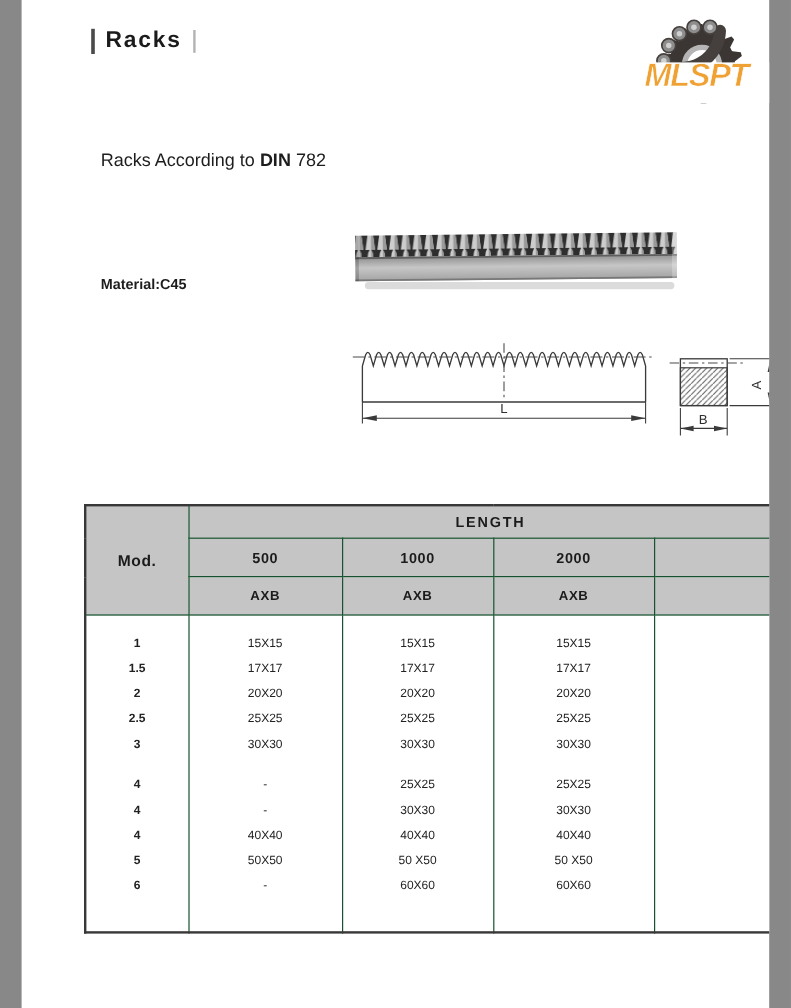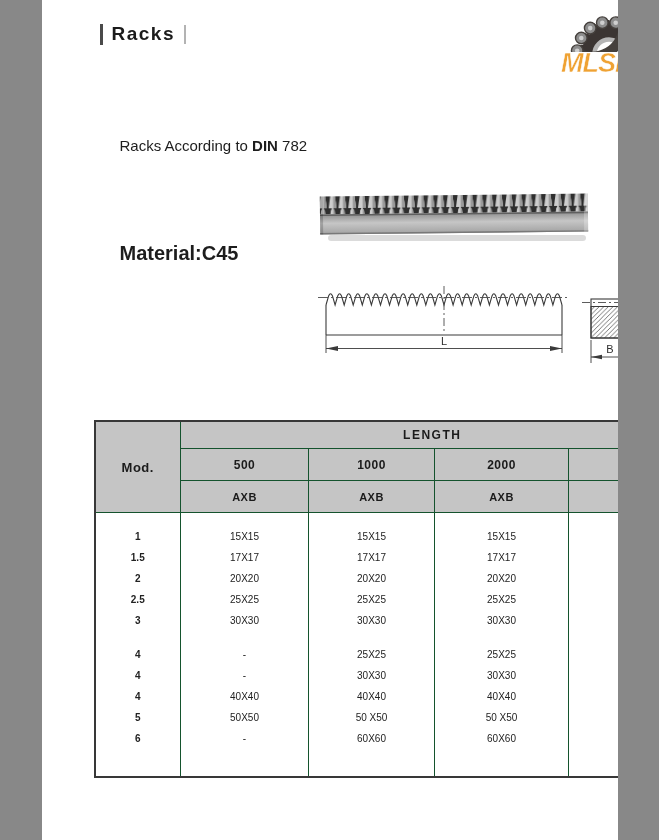--- a/index.html
+++ b/index.html
@@ -1,32 +1,32 @@
 <!DOCTYPE html>
 <html><head>
 <meta charset="utf-8">
 <style>
   html,body{margin:0;padding:0;background:#888;}
   .page{
-    position:relative;width:576px;height:840px;background:#ffffff;
+    position:relative;width:623px;height:840px;background:#ffffff;
     font-family:"Liberation Sans",sans-serif;color:#1d1d1d;overflow:hidden;
     margin:0 auto;
   }
   
   .title-block{position:absolute;left:58px;top:23px;display:flex;align-items:center;}
   .rule-l{width:3px;height:21px;background:#4a4a4a;margin-right:9px;}
   .rule-r{width:2px;height:19px;background:#b3b3b3;margin-left:9px;}
   .page-title{font-size:19px;font-weight:bold;letter-spacing:1.5px;color:#1b1b1b;margin:0;}
   
   .logo{position:absolute;left:517px;top:12px;width:110px;height:74px;}
   
-  .intro-line{position:absolute;left:66px;margin:12px;font-size:15px;color:#1d1d1d;}
+  .intro-line{position:absolute;left:66px;margin:0;font-size:15px;color:#1d1d1d;}
   .line1{top:125px;}
   .line2{top:160px;white-space:pre;}
-  .material{top:230px;font-weight:bold;font-size:20px;}
+  .material{top:230px;font-weight:bold;font-size:12px;}
   
   .photo{position:absolute;left:276px;top:189px;width:274px;height:60px;}
   .drawing{position:absolute;left:268px;top:283px;width:385px;height:92px;}
   .dim-label{font-size:11px;fill:#2e2e2e;font-family:"Liberation Sans",sans-serif;}
   
   table.spec{
     position:absolute;left:52px;top:420px;width:590px;
     border-collapse:collapse;table-layout:fixed;
     border:2px solid #383838;
   }

